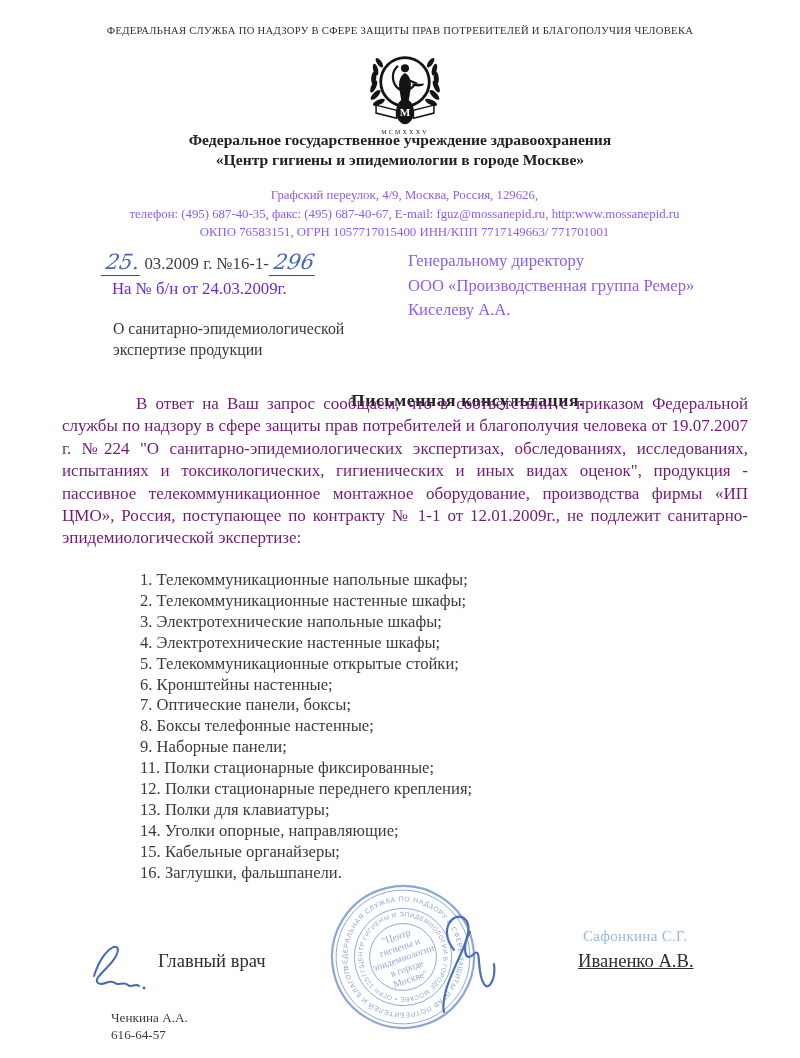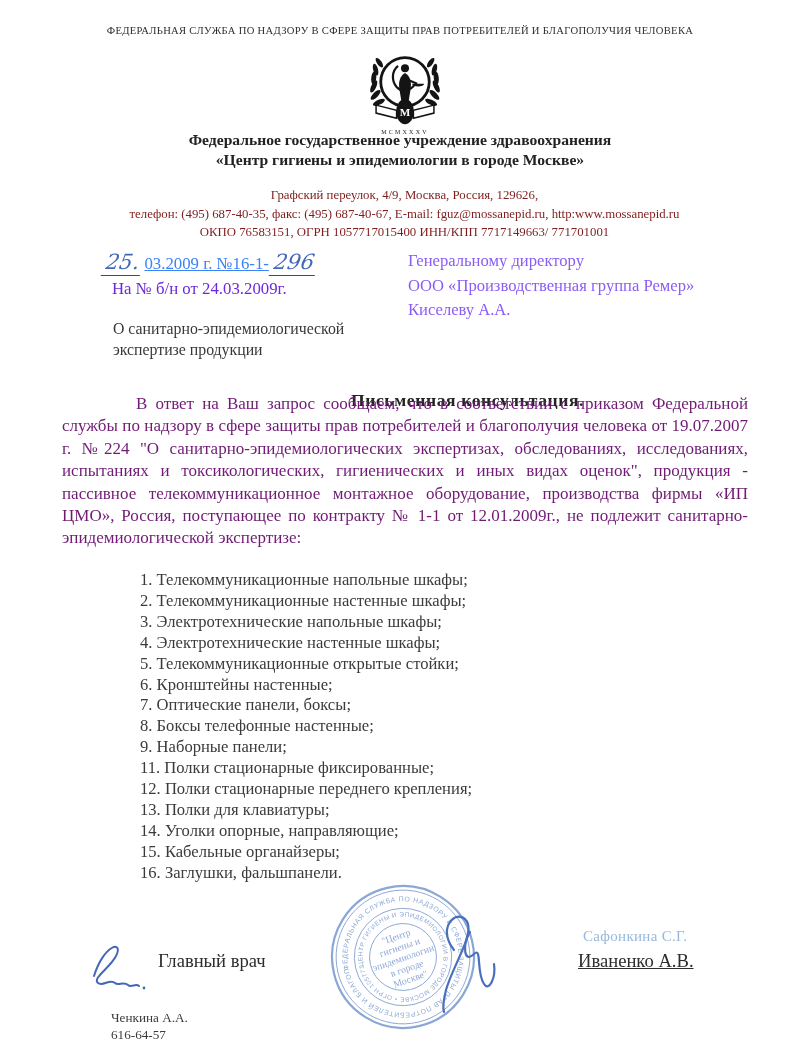--- a/index.html
+++ b/index.html
@@ -7,27 +7,27 @@
     position:relative;width:800px;height:1058px;background:#ffffff;overflow:hidden;
     font-family:"Liberation Serif","DejaVu Serif",serif;color:#3b3b3b;
   }
   
   .agency{position:absolute;top:25px;left:0;right:0;text-align:center;
     font-size:10.6px;letter-spacing:.3px;color:#2e2e2e;}
   .logo{position:absolute;top:48px;left:405px;transform:translateX(-50%);}
   .inst{position:absolute;top:130px;left:0;right:0;text-align:center;
     font-weight:bold;font-size:15.6px;line-height:19.5px;color:#222;}
   .address{position:absolute;top:186px;left:0;right:0;text-align:center;
-    font-size:12.8px;line-height:18.5px;color:#7f1d1d;padding-left:9px;}
+    font-size:12.8px;line-height:18.5px;color:#8b5cf6;padding-left:9px;}
   
   .ref-row{position:absolute;top:250px;left:103px;display:flex;align-items:baseline;}
   .hand{font-family:"DejaVu Serif",serif;font-style:italic;color:#4468b8;
     font-size:21px;transform:skewX(-10deg);display:inline-block;}
   .hand-underline{border-bottom:1.4px solid #4b4b4b;padding:0 3px 1px 3px;}
-  .ref-printed{font-size:16.8px;color:#3b82f6;padding:0 2px;text-decoration:underline;}
+  .ref-printed{font-size:16.8px;color:#404040;padding:0 2px;}
   .reply{position:absolute;top:279px;left:112px;font-size:16.8px;color:#6d28d9;}
   .recipient{position:absolute;top:249px;left:408px;font-size:16.6px;
     line-height:24.5px;color:#8b5cf6;}
   
   .subject{position:absolute;top:318px;left:113px;font-size:15.8px;line-height:21px;color:#383838;}
   .title{position:absolute;top:358px;left:135px;width:665px;text-align:center;
     font-weight:bold;font-size:17.6px;letter-spacing:.6px;color:#242424;margin-top:32px;}
   
   .paragraph{position:absolute;top:393px;left:62px;width:686px;
     font-size:17px;line-height:22.4px;text-align:justify;text-indent:74px;color:#701a75;}

